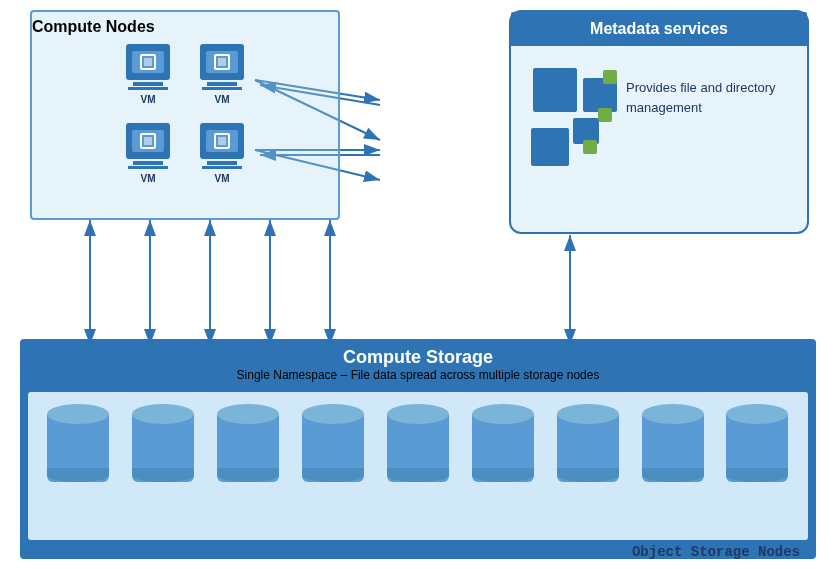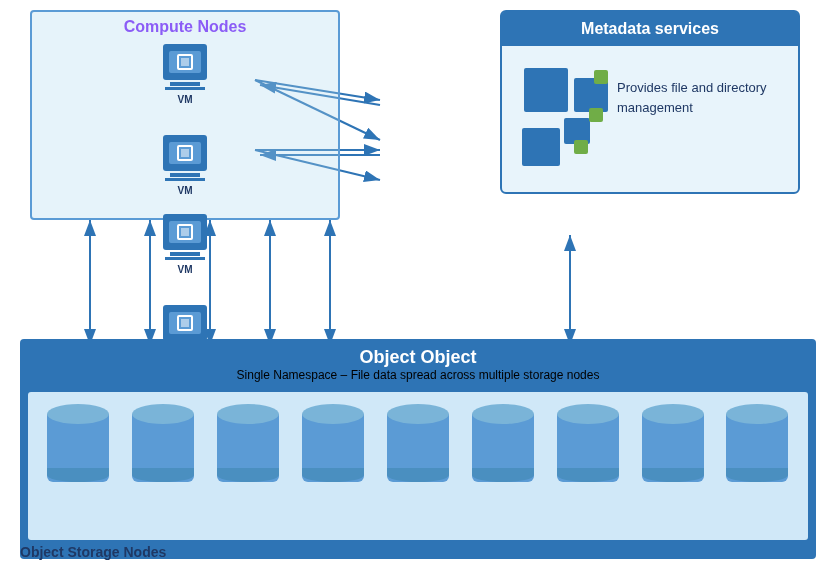--- a/index.html
+++ b/index.html
@@ -25,41 +25,39 @@
       top: 10px;
       left: 30px;
       width: 310px;
       height: 210px;
       background: rgba(173, 216, 240, 0.3);
       border: 2px solid #5b9bd5;
       border-radius: 4px;
     }
 
     .compute-nodes-title {
-      text-align: center;
       font-weight: bold;
       font-size: 16px;
-      color: #8b5cf6;
+      color: #000000;
       padding: 6px 0 4px 0;
     }
 
     
     .vm-grid {
       display: flex;
       flex-direction: column;
       align-items: center;
       gap: 8px;
       padding: 4px 10px;
     }
 
     .vm-row {
       display: flex;
       gap: 30px;
       justify-content: center;
-      flex-direction: column;
     }
 
     .vm-item {
       display: flex;
       flex-direction: column;
       align-items: center;
       gap: 2px;
     }
 
     .vm-icon {
@@ -127,26 +125,26 @@
       font-size: 10px;
       color: #1f3864;
       font-weight: 600;
       margin-top: 12px;
     }
 
     
     .metadata-box {
       position: absolute;
       top: 10px;
-      right: 36px;
+      right: 27px;
       width: 300px;
-      height: 184px;
+      height: 224px;
       background: #e8f4fb;
       border: 2px solid #2e74b5;
-      border-radius: 6px;
+      border-radius: 12px;
     }
 
     .metadata-title {
       background: #2e74b5;
       color: #fff;
       font-weight: bold;
       font-size: 16px;
       text-align: center;
       padding: 8px;
       border-radius: 2px 2px 0 0;
@@ -260,25 +258,26 @@
       position: absolute;
       bottom: 0;
       left: 0;
       width: 62px;
       height: 14px;
       background: #4a8fc0;
       border-radius: 0 0 50% 50%;
     }
 
     .storage-nodes-label {
-      text-align: left;
+      text-align: right;
       font-size: 14px;
       font-weight: bold;
       color: #1f3864;
-      padding: 4px 0;
+      padding: 4px 16px;
+      font-family: Liberation Mono, monospace;
     }
 
     
     .arrows-svg {
       position: absolute;
       top: 0;
       left: 0;
       width: 836px;
       height: 569px;
       pointer-events: none;
@@ -395,21 +394,21 @@
         <div class="sq sq-green" style="width:14px;height:14px;top:12px;left:80px;"></div>
         <div class="sq sq-green" style="width:14px;height:14px;top:50px;left:75px;"></div>
         <div class="sq sq-green" style="width:14px;height:14px;top:82px;left:60px;"></div>
       </div>
       <div class="metadata-desc">Provides file and directory management</div>
     </div>
   </div>
 
   <div class="object-storage-section">
     <div class="object-storage-header">
-      <div class="object-storage-title">Object Object</div>
+      <div class="object-storage-title">Compute Storage</div>
       <div class="object-storage-subtitle">Single Namespace – File data spread across multiple storage nodes</div>
     </div>
     <div class="storage-nodes-container">
 
       <div class="storage-node">
         <div class="cylinder">
           <div class="cylinder-top"></div>
           <div class="cylinder-body">
             <div class="cylinder-bottom-cap"></div>
           </div>

